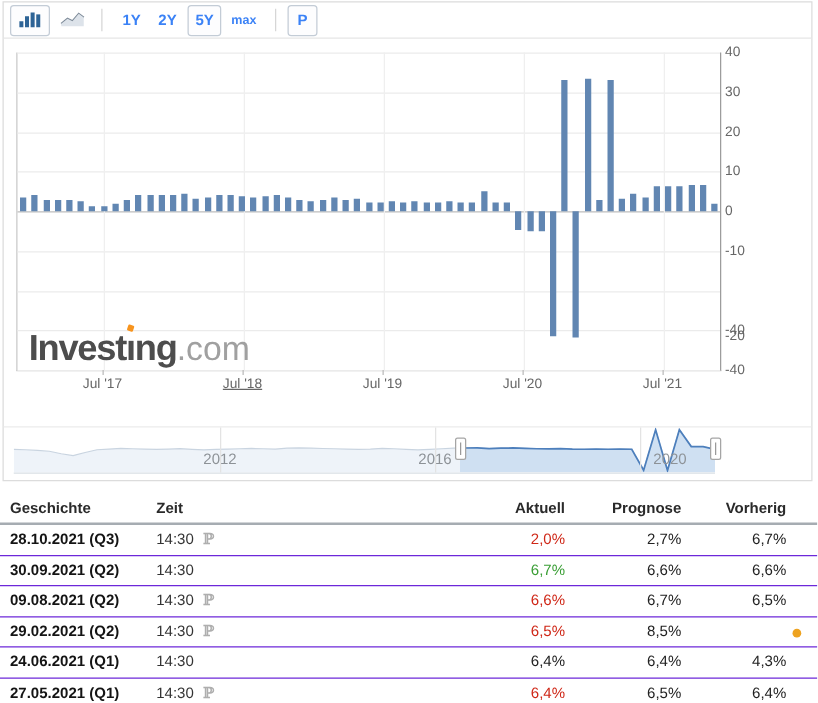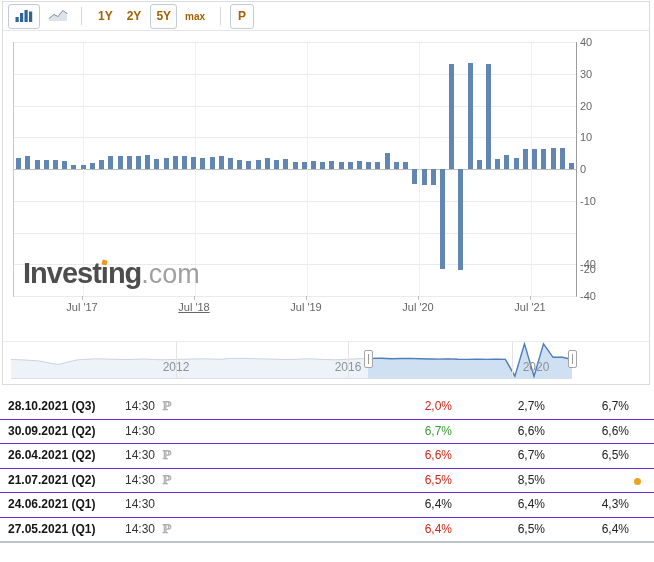--- a/index.html
+++ b/index.html
@@ -5,41 +5,41 @@
   html,body{margin:0;padding:0;background:#fff;}
   #app{position:relative;width:654px;height:562px;background:#fff;overflow:hidden;
        font-family:"Liberation Sans","DejaVu Sans",sans-serif;}
 
   
   .widget-border{position:absolute;left:2px;top:1px;width:648px;height:384px;
                  border:1px solid #dcdcdc;box-sizing:border-box;}
   .toolbar{position:absolute;left:3px;top:2px;width:646px;height:28px;
            border-bottom:1px solid #e6e6e6;display:flex;align-items:center;}
   .tb-btn{height:23px;display:flex;align-items:center;justify-content:center;
-          color:#a16207;font-weight:bold;font-size:12px;border-radius:3px;cursor:pointer;}
+          color:#3b82f6;font-weight:bold;font-size:12px;border-radius:3px;cursor:pointer;}
   .tb-bordered{border:1px solid #c3ccd6;background:#fdfdfe;}
   .tb-sep{width:1px;height:18px;background:#d6d6d6;margin:0 9px;}
   .tb-range{padding:0 5px;margin:0 2px;}
   .tb-max{font-size:10px;padding:0 4px;margin:0 2px;}
 
   
   #plot{position:absolute;left:13px;top:42px;width:562px;height:254px;
         border-left:1px solid #c9c9c9;border-right:1px solid #9c9c9c;
         border-bottom:1px solid #cfcfcf;box-sizing:content-box;}
   .hgrid{position:absolute;left:0;width:562px;height:1px;background:#ebebeb;}
   .hgrid.zero{background:#bdbdbd;}
   .vgrid{position:absolute;top:0;width:1px;height:254px;background:#efefef;}
   .bar{position:absolute;width:5px;background:#6186b2;}
   .ylab{position:absolute;left:580px;font-size:11px;color:#666;transform:translateY(-50%);}
   .xlab{position:absolute;top:301px;font-size:11px;color:#666;transform:translateX(-50%);}
   .xtick{position:absolute;top:296px;width:1px;height:4px;background:#bbb;}
 
   
   #logo{position:absolute;left:23px;top:257px;font-size:29px;font-weight:bold;
-        color:#4d4d4d;letter-spacing:-1px;line-height:32px;text-align:right;}
+        color:#4d4d4d;letter-spacing:-1px;line-height:44px;text-align:right;}
   #logo .dotless{position:relative;display:inline-block;}
   #logo .tittle{position:absolute;left:1px;top:3px;width:5px;height:5px;background:#f7941e;
         border-radius:1px;transform:rotate(18deg);}
   #logo .com{font-weight:normal;color:#a0a0a0;font-size:27px;letter-spacing:0;}
 
   
   #nav-topline{position:absolute;left:3px;top:341px;width:646px;height:1px;background:#ececec;}
   #navigator{position:absolute;left:11px;top:342px;width:561px;height:36px;}
   .nav-grid{position:absolute;top:342px;width:1px;height:36px;background:#e3e3e3;}
   .nav-label{position:absolute;top:360px;font-size:12px;color:#8d9297;transform:translateX(-50%);}
@@ -227,44 +227,51 @@
       <div class="nav-grid" style="left: 348px;"></div>
       <div class="nav-label" style="left: 348px;">2016</div>
       <div class="nav-grid" style="left: 512px;"></div>
       <div class="nav-label" style="left: 536px;">2020</div>
       <div class="nav-handle" style="left: 363.5px;"></div>
       <div class="nav-handle" style="left: 567.5px;"></div>
     </div>
   <div id="nav-bottomline"></div>
 
   <div id="table">
+    <div class="thead">
+      <span class="cell c1">Geschichte</span>
+      <span class="cell c2" style="font-weight:bold;color:#2a2a2a;">Zeit</span>
+      <span class="cell c3">Aktuell</span>
+      <span class="cell c4">Prognose</span>
+      <span class="cell c5">Vorherig</span>
+    </div>
     <div id="tbody">
         <div class="trow">
           <span class="cell c1">28.10.2021 (Q3)</span>
           <span class="cell c2">14:30 <span class="pflag">ℙ</span></span>
           <span class="cell c3 val-red">2,0%</span>
           <span class="cell c4 val-normal">2,7%</span>
           <span class="cell c5 val-normal">6,7%</span>
         </div>
         <div class="trow">
           <span class="cell c1">30.09.2021 (Q2)</span>
           <span class="cell c2">14:30</span>
           <span class="cell c3 val-green">6,7%</span>
           <span class="cell c4 val-normal">6,6%</span>
           <span class="cell c5 val-normal">6,6%</span>
         </div>
         <div class="trow">
-          <span class="cell c1">26.04.2021 (Q2)</span>
+          <span class="cell c1">09.08.2021 (Q2)</span>
           <span class="cell c2">14:30 <span class="pflag">ℙ</span></span>
           <span class="cell c3 val-red">6,6%</span>
           <span class="cell c4 val-normal">6,7%</span>
           <span class="cell c5 val-normal">6,5%</span>
         </div>
         <div class="trow">
-          <span class="cell c1">21.07.2021 (Q2)</span>
+          <span class="cell c1">29.02.2021 (Q2)</span>
           <span class="cell c2">14:30 <span class="pflag">ℙ</span></span>
           <span class="cell c3 val-red">6,5%</span>
           <span class="cell c4 val-normal">8,5%</span>
           <span class="note-dot"></span>
         </div>
         <div class="trow">
           <span class="cell c1">24.06.2021 (Q1)</span>
           <span class="cell c2">14:30</span>
           <span class="cell c3 val-normal">6,4%</span>
           <span class="cell c4 val-normal">6,4%</span>

